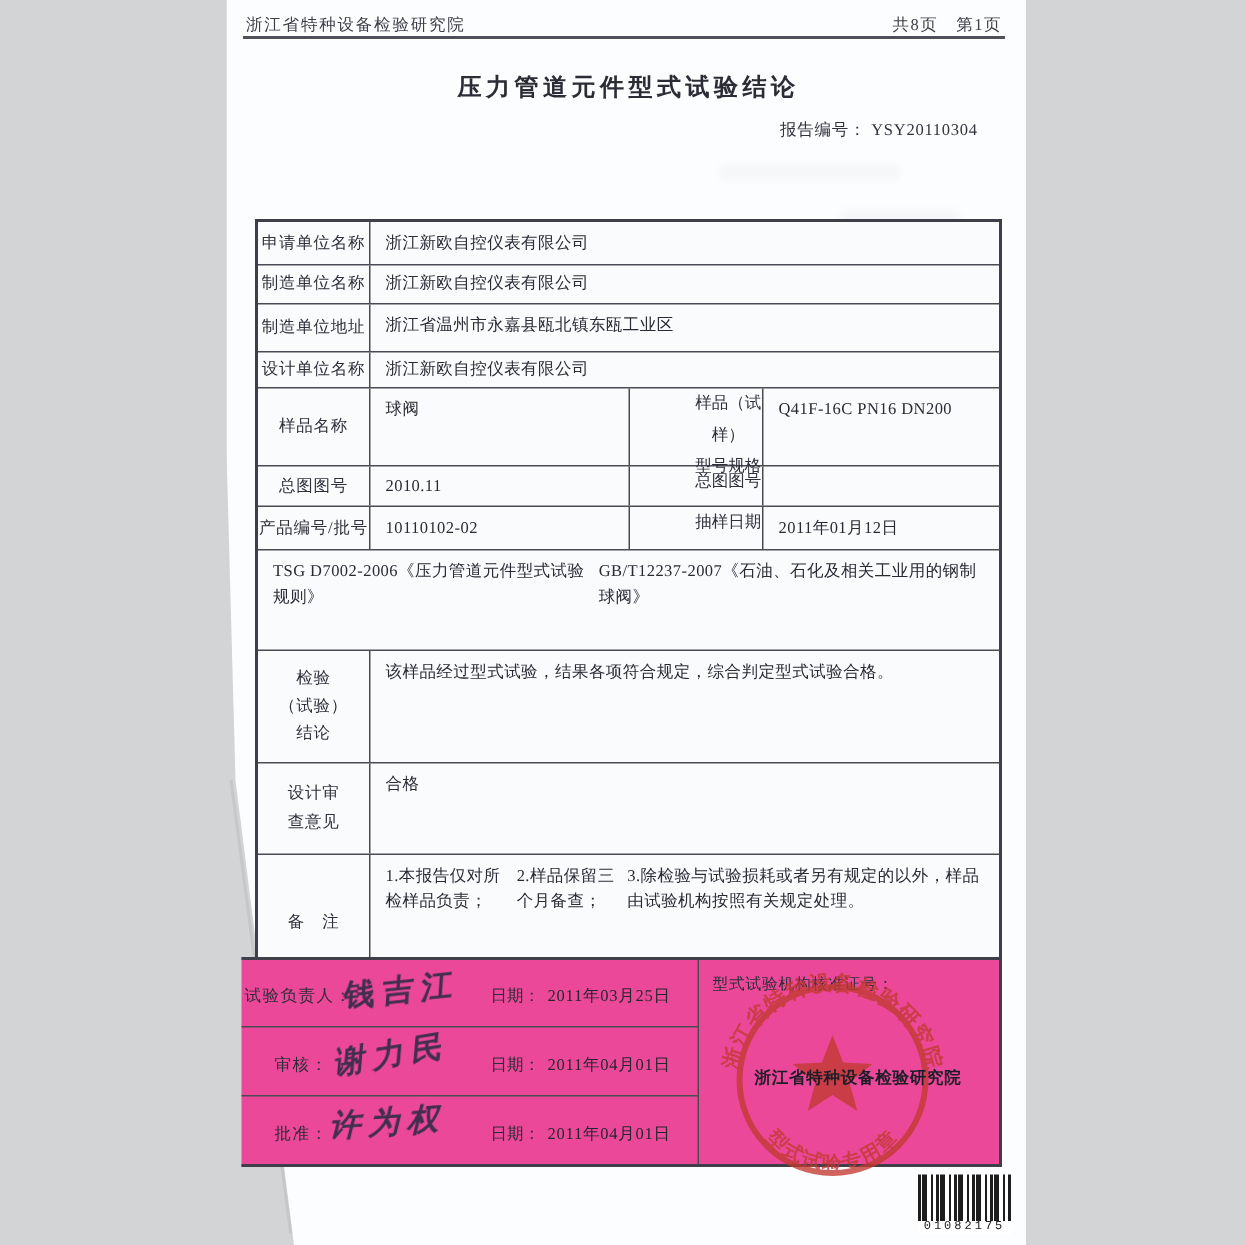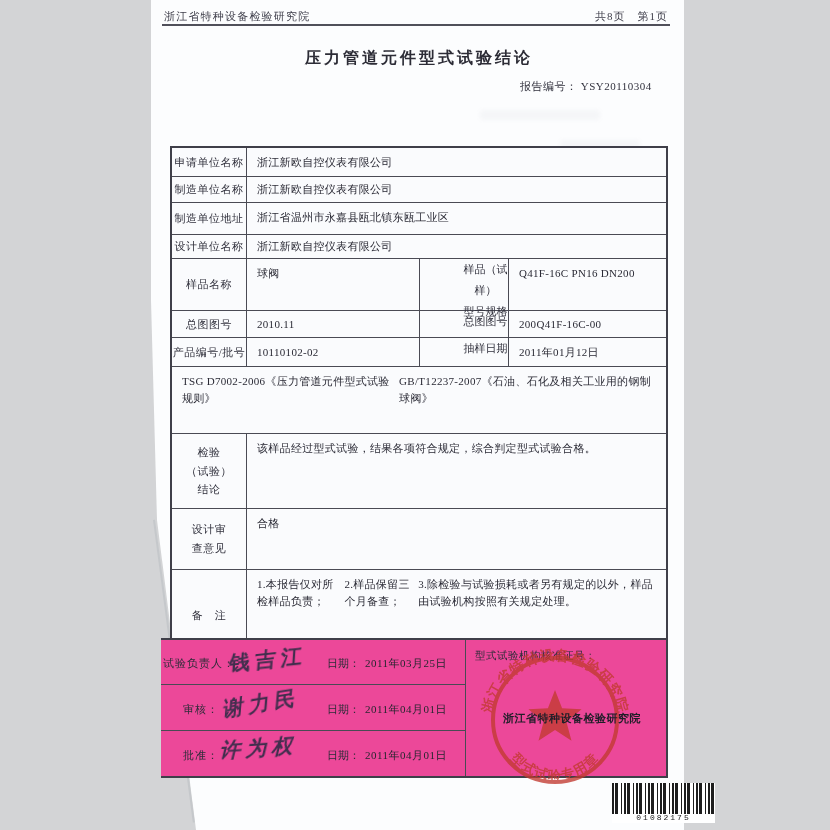--- a/index.html
+++ b/index.html
@@ -47,21 +47,21 @@
            transform:rotate(-6deg) skewX(-10deg);filter:blur(.35px);opacity:.88;white-space:nowrap;}
   .sigright{position:absolute;left:304px;top:0;right:0;height:100%;box-sizing:border-box;
             border-left:1.5px solid #4a4a54;}
   .certlabel{position:absolute;left:9px;top:9px;font-size:10.5px;color:#2c2c38;letter-spacing:.5px;}
   .orgname{position:absolute;left:37px;top:71px;font-size:11px;font-weight:bold;color:#1e1e28;
            letter-spacing:.5px;z-index:3;}
   .stamp{position:absolute;left:-1px;top:-10px;width:180px;height:180px;z-index:2;overflow:visible;}
   
   .barcode{position:absolute;left:612px;top:783px;width:62px;height:39px;
            background:repeating-linear-gradient(90deg,#1d1d1d 0 2px,#fff 2px 3px,#1d1d1d 3px 6px,
-           #fff 6px 9px,#1d1d1d 9px 10px,#fff 10px 12px);padding-left:41px;}
+           #fff 6px 9px,#1d1d1d 9px 10px,#fff 10px 12px);}
   .barcode-digits{position:absolute;left:0;bottom:-1px;width:100%;text-align:center;background:#fff;
            font-family:"Liberation Mono","DejaVu Sans Mono",monospace;font-size:8px;color:#222;
            letter-spacing:2px;line-height:1.1;}
   
   .ghost{position:absolute;background:#9aa0ac;opacity:.07;filter:blur(2px);border-radius:3px;}
 </style>
 </head>
 <body>
 
 <div class="screen">
@@ -105,21 +105,20 @@
       <div class="lab2">
         <div>样品（试样）</div>
         <div>型号规格</div>
       </div>
       <div class="v top">Q41F-16C PN16 DN200</div>
     </div>
     <div class="tr" style="height:27px">
       <div class="lab">总图图号</div>
       <div class="v mid">2010.11</div>
       <div class="lab2">总图图号</div>
-      <div class="v">200Q41F-16C-00</div>
     </div>
     <div class="tr" style="height:29px">
       <div class="lab">产品编号/批号</div>
       <div class="v mid">10110102-02</div>
       <div class="lab2">抽样日期</div>
       <div class="v">2011年01月12日</div>
     </div>
     <div class="tr" style="height:67px">
       <div class="v top col">
         <div>TSG D7002-2006《压力管道元件型式试验规则》</div>

